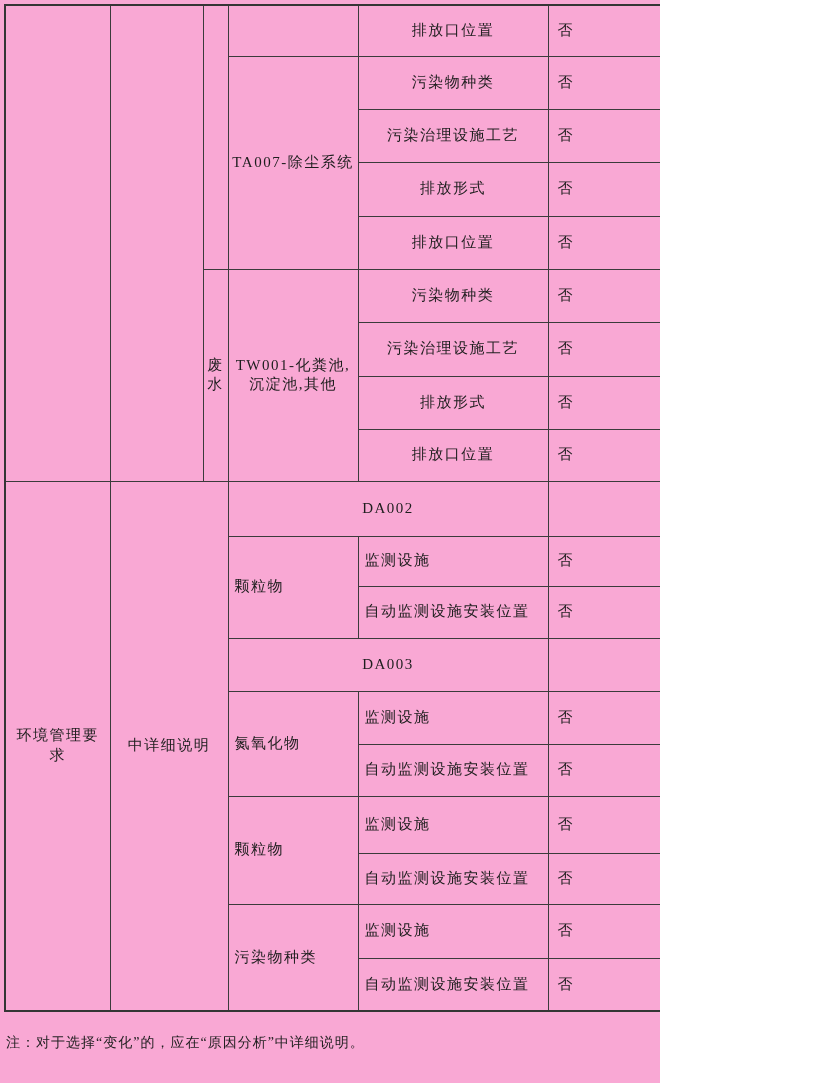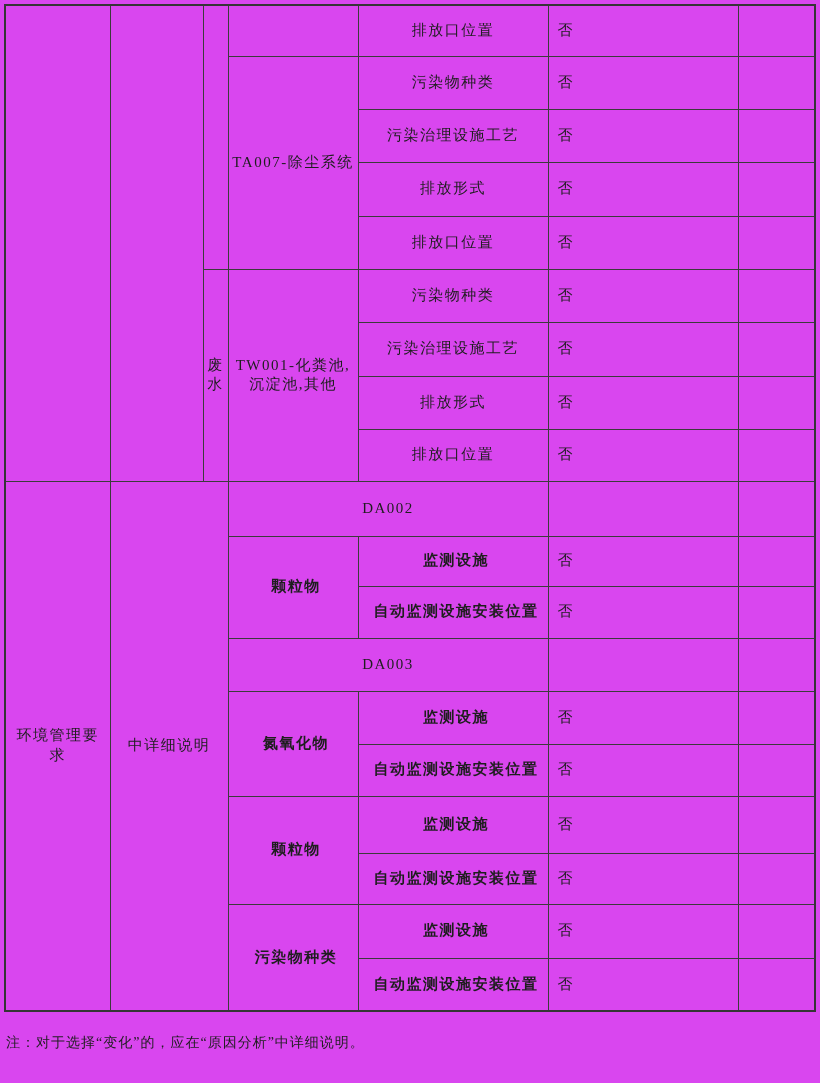--- a/index.html
+++ b/index.html
@@ -2,40 +2,40 @@
 <html><head>
 <meta charset="utf-8">
 <style>
   html, body { margin: 0; padding: 0; }
   body {
     width: 820px; height: 1083px;
     background: #ffffff;
     font-family: "Liberation Serif", "DejaVu Serif", serif;
     color: #1e1e1e;
   }
-  .page { position: relative; width: 820px; height: 1083px; background: #d946ef; overflow: hidden; }
+  .page { position: relative; width: 660px; height: 1083px; background: #f9a8d4; overflow: hidden; }
 
   table.grid {
     position: absolute; left: 4px; top: 4px;
     width: 810px;
     border-collapse: collapse;
     table-layout: fixed;
     border: 2px solid #353535;
   }
   table.grid td {
     border: 1px solid #3b3b3b;
     font-size: 15px;
     letter-spacing: 1.5px;
     vertical-align: middle;
     padding: 0;
     overflow: hidden;
     line-height: 1.3;
   }
   .ctr  { text-align: center; }
-  .lft  { text-align: center; padding-left: 6px !important; font-weight: bold; }
+  .lft  { text-align: left; padding-left: 6px !important; }
   .val  { text-align: left; padding-left: 9px !important; }
   .pre2 { white-space: pre-line; line-height: 30px; }
   .prew { white-space: pre-line; line-height: 23px; letter-spacing: 0.5px; margin-left: 16px; }
   .med  { line-height: 24px; letter-spacing: 0; text-align: center; }
 
   .note {
     position: absolute; left: 6px; top: 1034px;
     font-size: 14px; letter-spacing: 1px;
     color: #1e1e1e;
     white-space: nowrap;

